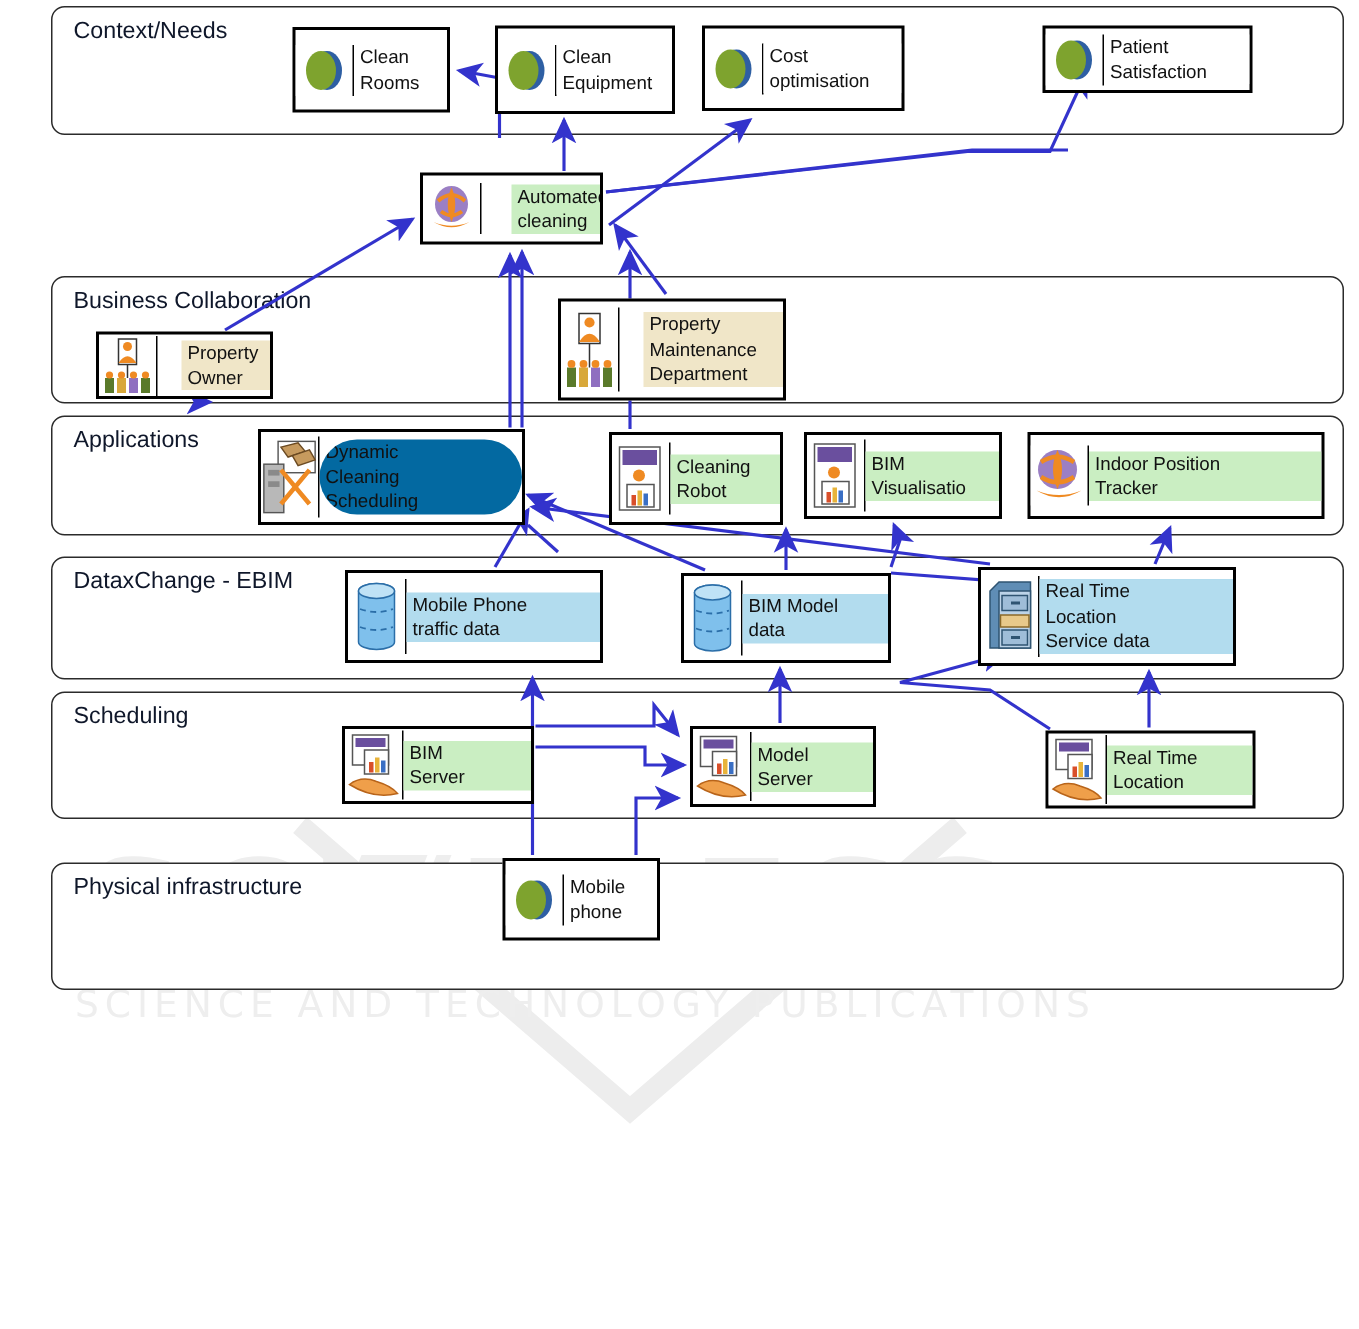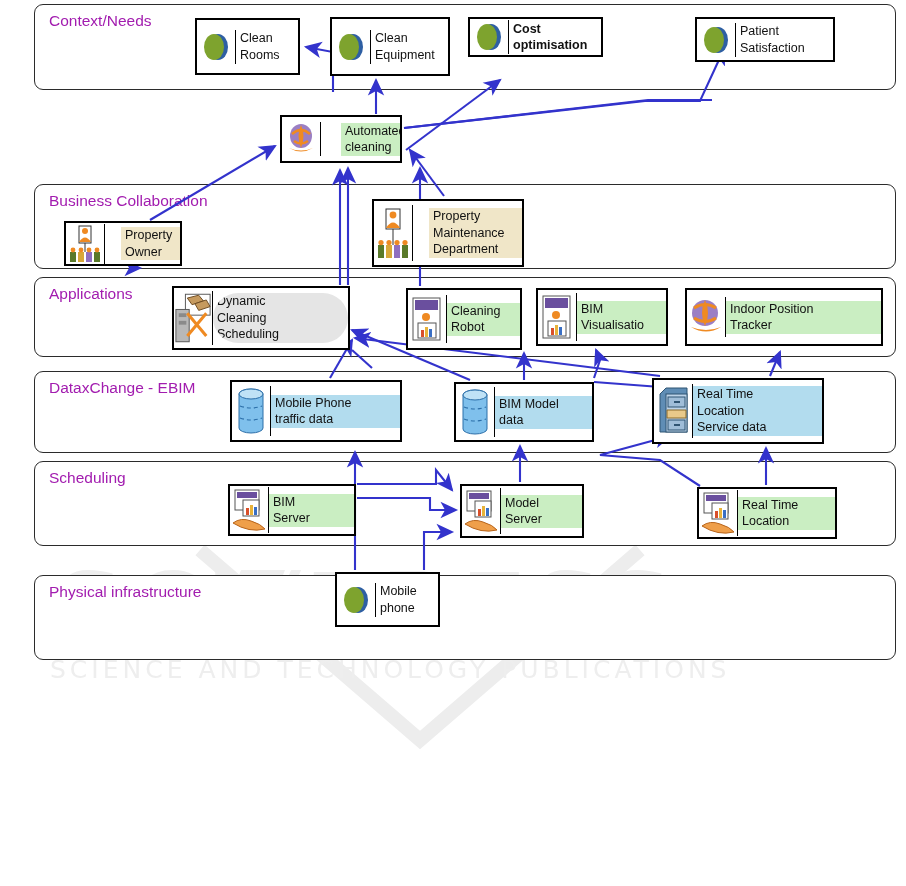--- a/index.html
+++ b/index.html
@@ -13,35 +13,35 @@
   .wm{position:absolute;pointer-events:none;user-select:none;}
   #wm-logo{left:55px;top:560px;width:800px;height:110px;}
   #wm-text{left:50px;top:655px;width:820px;height:40px;
     font-family:"DejaVu Sans",sans-serif;font-size:25px;letter-spacing:4px;
     color:#eeeeee;white-space:nowrap;}
   #wm-swoosh{left:190px;top:540px;width:480px;height:260px;}
 
   
   .layer{position:absolute;background:#ffffff;border:1.5px solid #2b2b2b;
          border-radius:9px;box-sizing:border-box;}
-  .layer-label{position:absolute;left:14px;top:7px;font-size:15.5px;color:#a21caf;
+  .layer-label{position:absolute;left:14px;top:7px;font-size:15.5px;color:#0f172a;
                white-space:nowrap;}
 
   
   .el{position:absolute;box-sizing:border-box;border:2.5px solid #000000;
       background:#ffffff;display:flex;align-items:center;overflow:hidden;}
   .el .ico{width:38px;min-width:38px;background:#ffffff;border-right:1.5px solid #000;
            display:flex;align-items:center;justify-content:center;overflow:hidden;}
   .el .lbl{flex:1;display:flex;flex-direction:column;justify-content:center;
            padding-left:4px;font-size:12.5px;line-height:16.5px;color:#111;
            overflow:hidden;white-space:nowrap;}
   .el.motivation .lbl{background:#ffffff;}
   .el.green .lbl{background:#caeec2;}
   .el.beige .lbl{background:#f0e6c8;margin-left:16px;}
-  .el.khaki .lbl{background:#e5e5e5;border-radius:29px;}
+  .el.khaki .lbl{background:#0369a1;border-radius:29px;}
   .el.khaki .ico{background:#ffffff;}
   .el.blue .lbl{background:#b2dcee;}
 
   svg{display:block;}
   .arrows{position:absolute;left:0;top:0;width:906px;height:886px;pointer-events:none;}
 </style>
 </head>
 <body>
 
 <div id="diagram">
@@ -165,21 +165,21 @@
           <ellipse cx="17" cy="17" rx="10" ry="13" fill="#2e5fa3"></ellipse>
           <ellipse cx="13" cy="17" rx="10" ry="13" fill="#7ea32e"></ellipse>
         </svg>
     </div>
     <div class="lbl">
       <span>Clean</span>
       <span>Equipment</span>
     </div>
   </div>
 
-  <div class="el motivation" id="el-cost-optimisation" style="left: 468px; top: 17px; width: 135px; height: 40px; font-weight: bold;">
+  <div class="el motivation" id="el-cost-optimisation" style="left: 468px; top: 17px; width: 135px; height: 57px;">
     <div class="ico">
       <svg width="30" height="34" viewBox="0 0 30 34">
           <ellipse cx="17" cy="17" rx="10" ry="13" fill="#2e5fa3"></ellipse>
           <ellipse cx="13" cy="17" rx="10" ry="13" fill="#7ea32e"></ellipse>
         </svg>
     </div>
     <div class="lbl">
       <span>Cost</span>
       <span>optimisation</span>
     </div>

